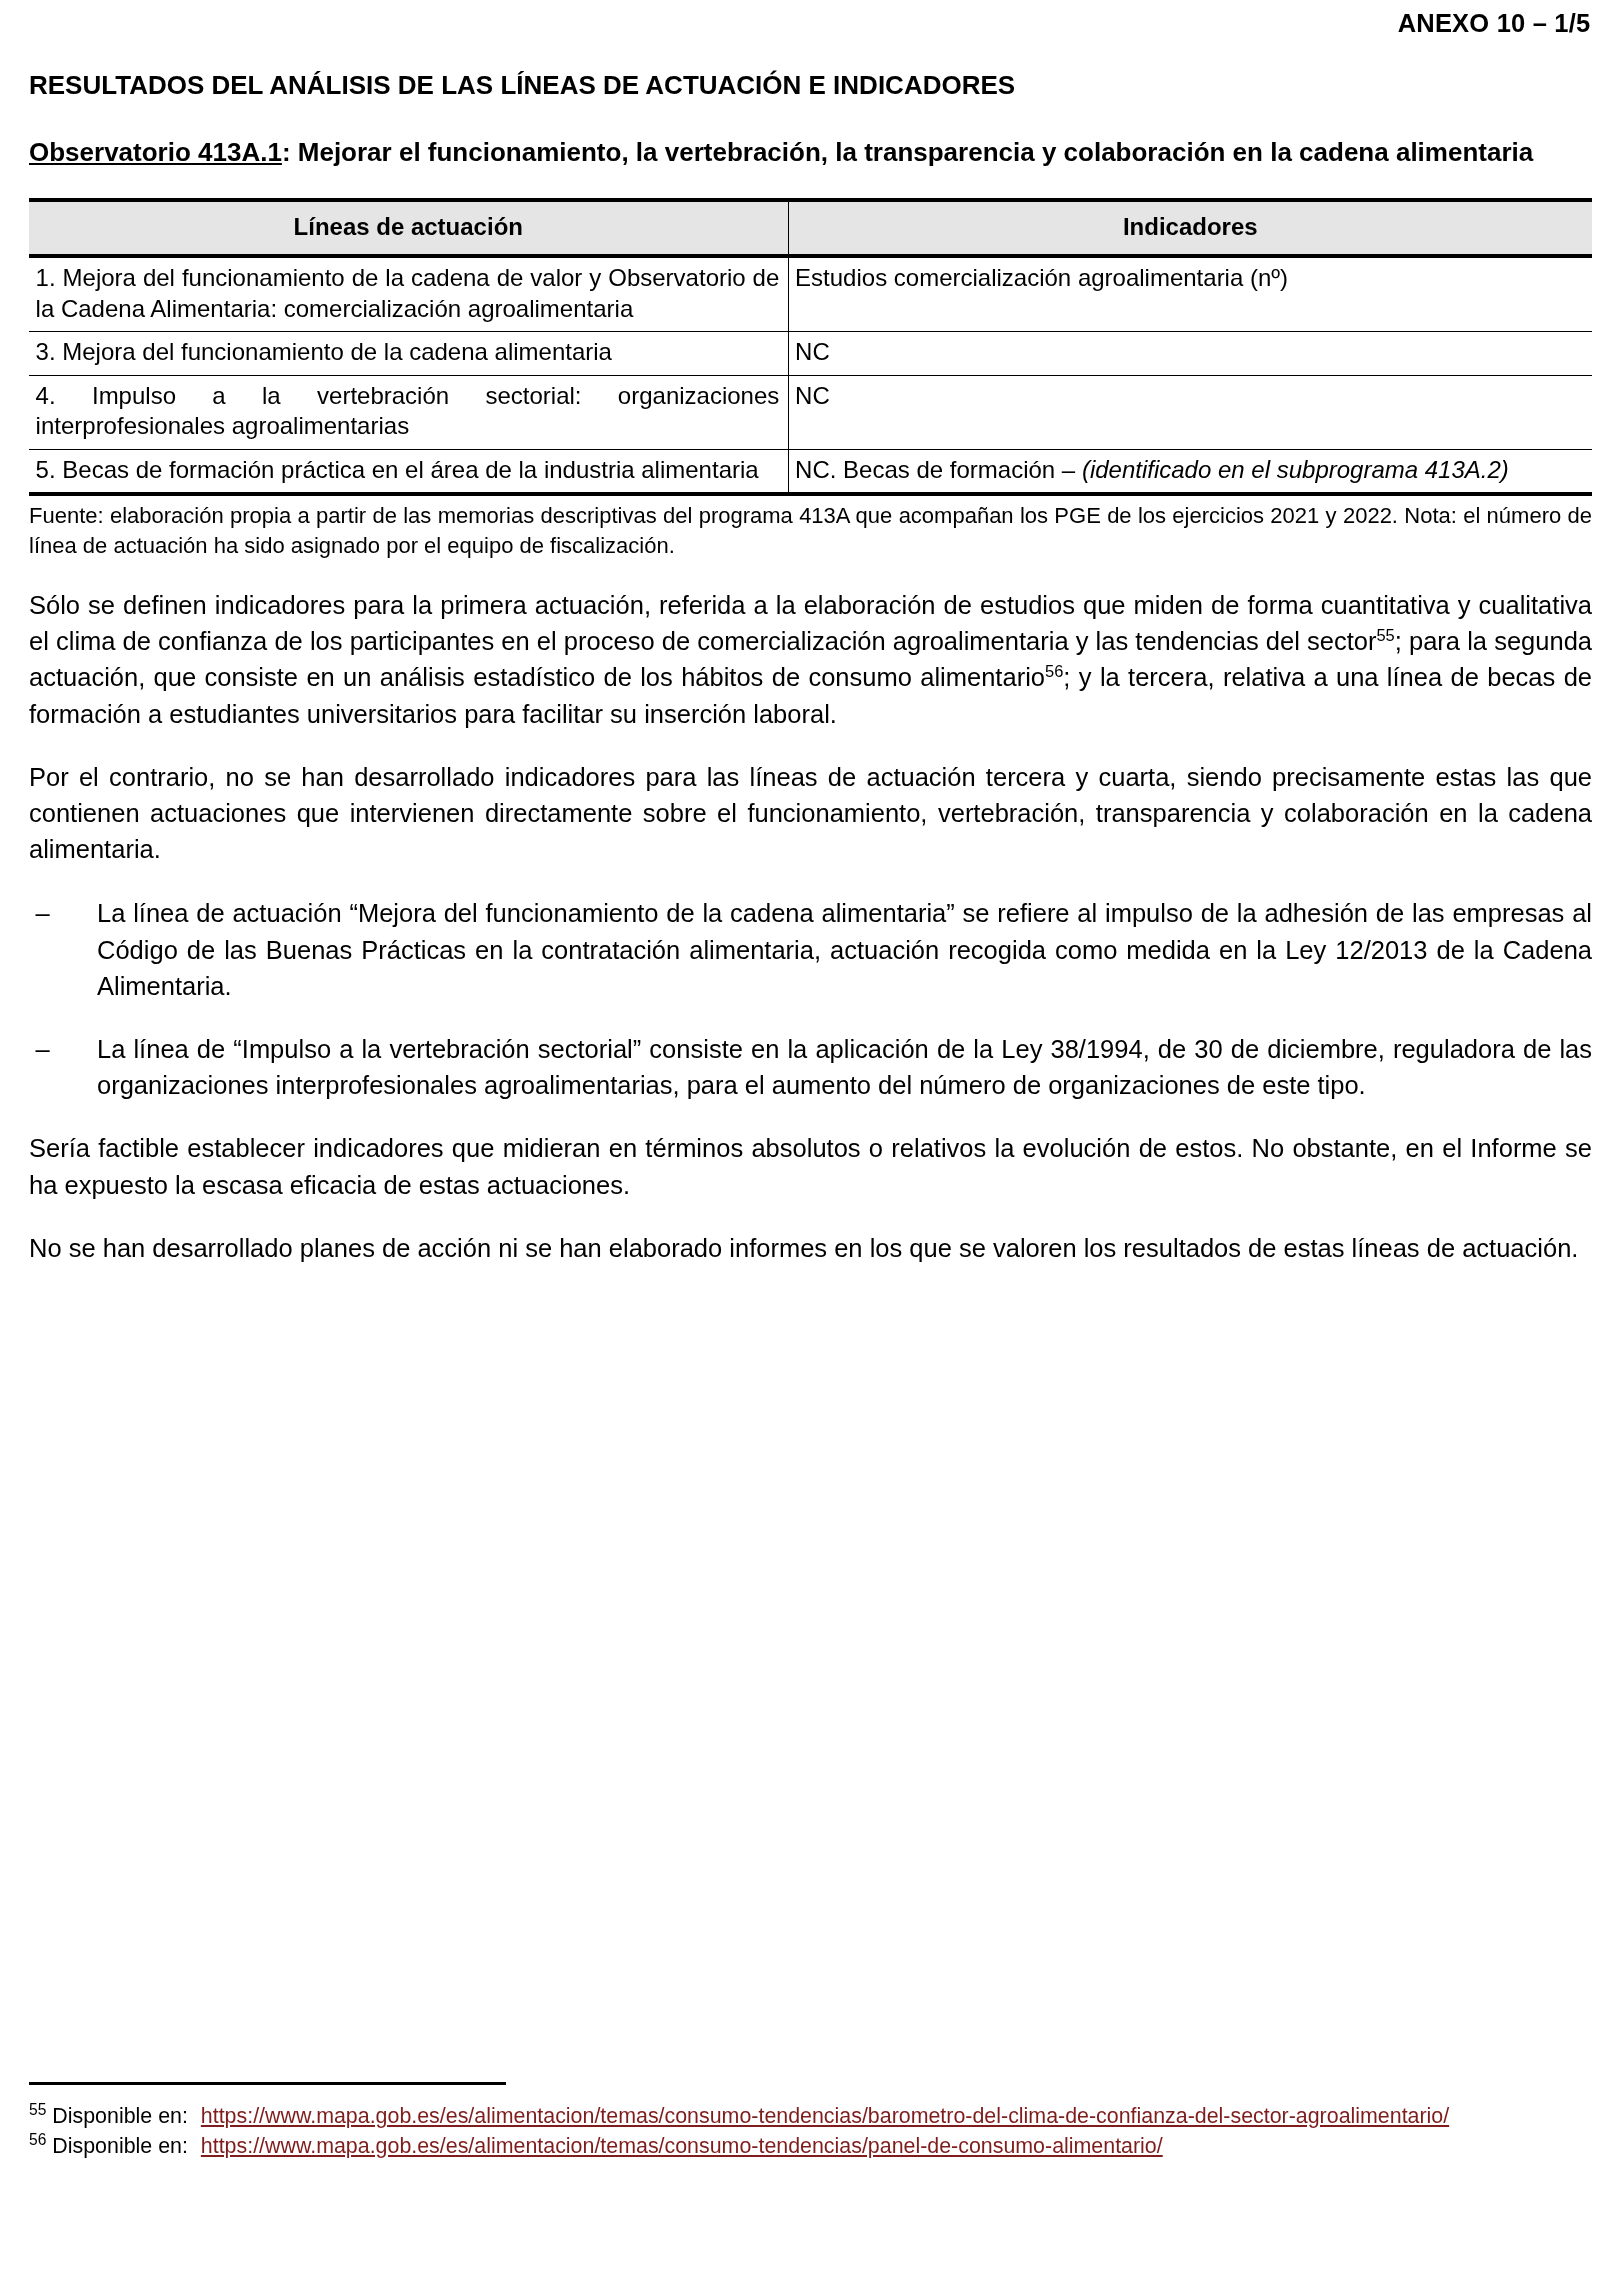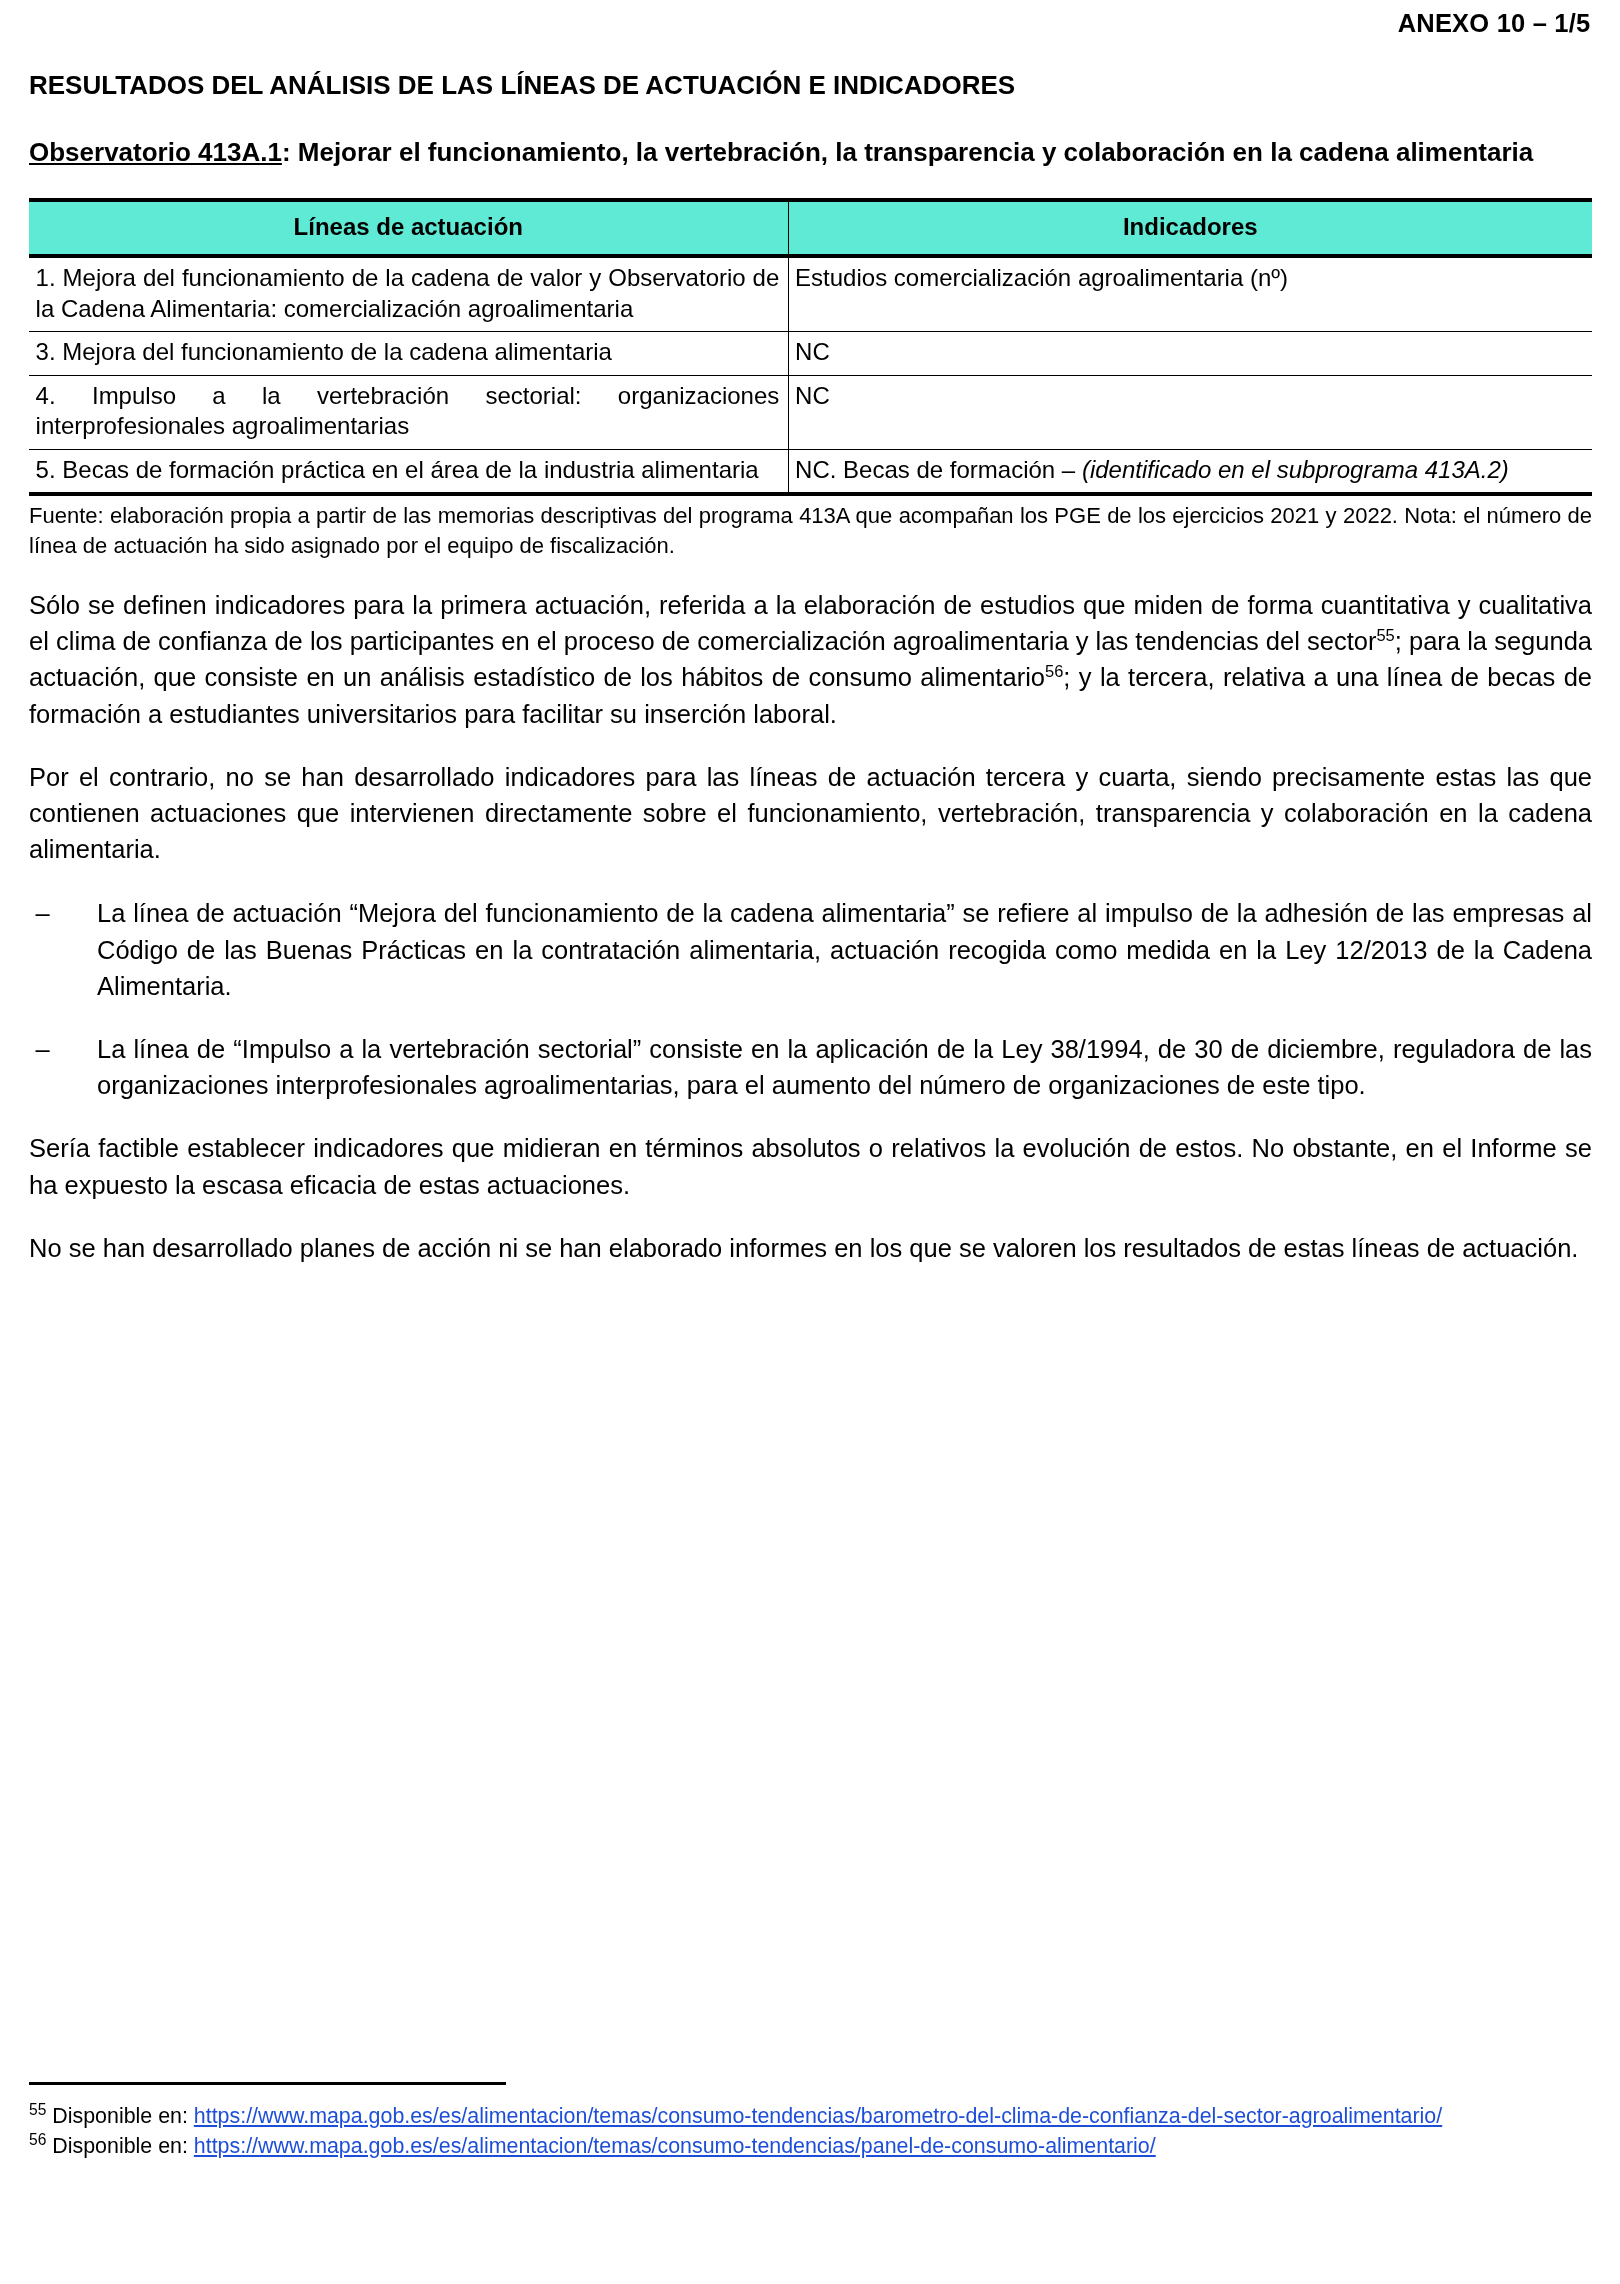--- a/index.html
+++ b/index.html
@@ -74,21 +74,21 @@
   .lines-table {
     width: 1563px;
     border-collapse: collapse;
     margin-top: 28px;
     table-layout: fixed;
   }
   .lines-table col.c1 { width: 759px; }
   .lines-table col.c2 { width: 804px; }
 
   .lines-table thead th {
-    background: #5eead4;
+    background: #e5e5e5;
     font-size: 24px;
     font-weight: bold;
     text-align: center;
     padding: 11.5px 6.6px 13px 6.6px;
     border-top: 4.1px solid #000;
     border-bottom: 4.1px solid #000;
     vertical-align: middle;
     height: 46px;
     box-sizing: border-box;
   }
@@ -162,23 +162,24 @@
     text-align: justify;
     text-align-last: left;
     margin-bottom: 1.6px;
   }
   .fn-entry sup {
     font-size: 15.6px;
     vertical-align: super;
     line-height: 0;
   }
   .fn-link {
-    color: #1d4ed8;
+    color: #7f1d1d;
     text-decoration: underline;
     word-break: break-all;
+    margin-left: 7px;
   }
   .fn-entry.spaced { text-align: justify; text-align-last: left; }
 </style>
 </head>
 <body>
 
 <div class="page">
 
   <div class="doc-header">ANEXO 10 – 1/5</div>
 

